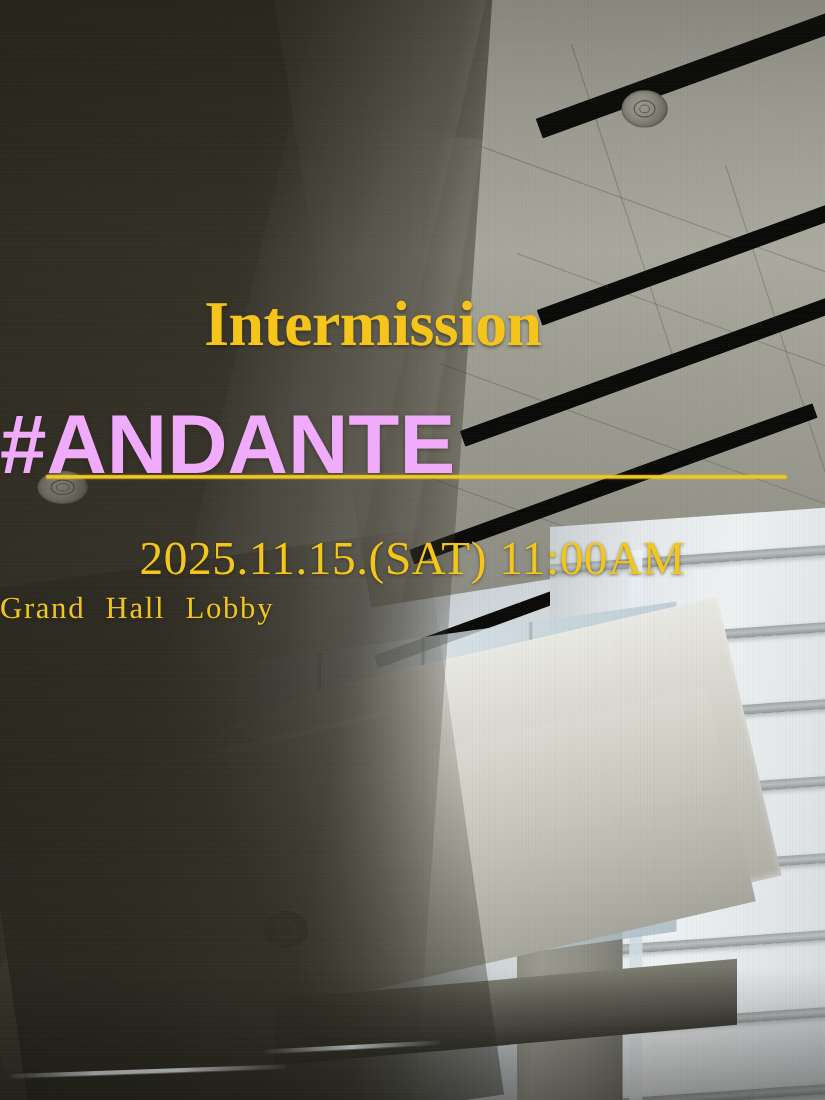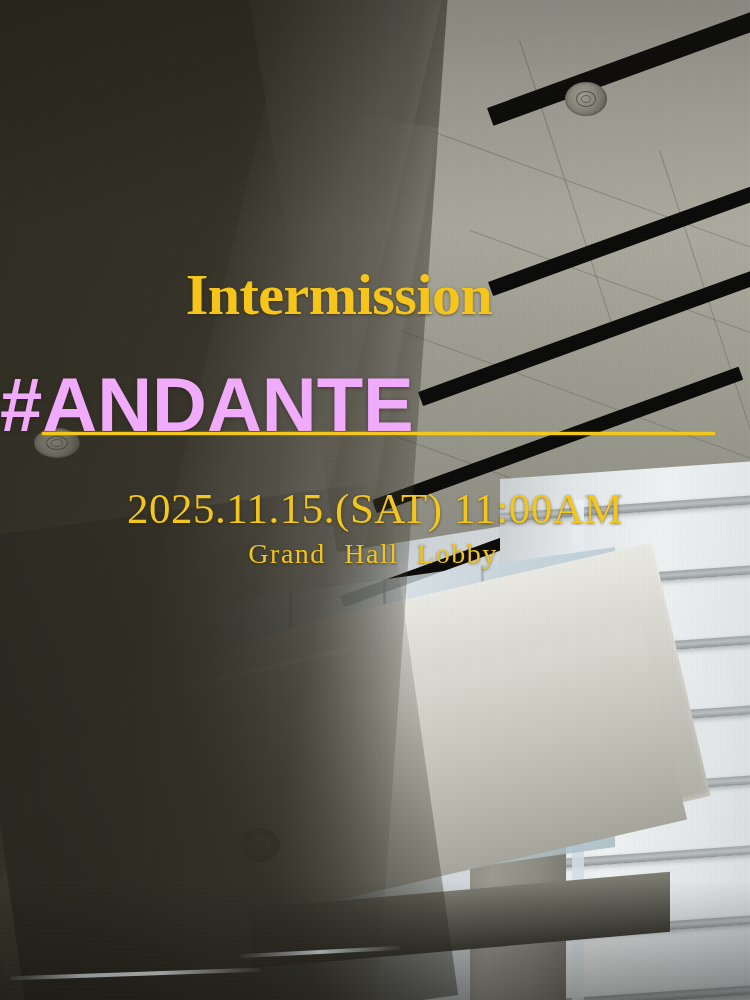--- a/index.html
+++ b/index.html
@@ -297,21 +297,20 @@
     line-height: 1;
     letter-spacing: 0.5px;
     color: #f3c61e;
     text-shadow: 0 1px 3px rgba(40,32,4,0.6);
     white-space: nowrap;
   }
   #event-venue {
     position: absolute;
     left: 0; top: 540px;
     width: 746px;
-    text-align: center;
     font-family: "Liberation Serif", "DejaVu Serif", serif;
     font-weight: normal;
     font-size: 28px;
     line-height: 1;
     letter-spacing: 1.5px;
     word-spacing: 10px;
     color: #f0c423;
     text-shadow: 0 1px 3px rgba(40,32,4,0.6);
     white-space: nowrap;
   }

